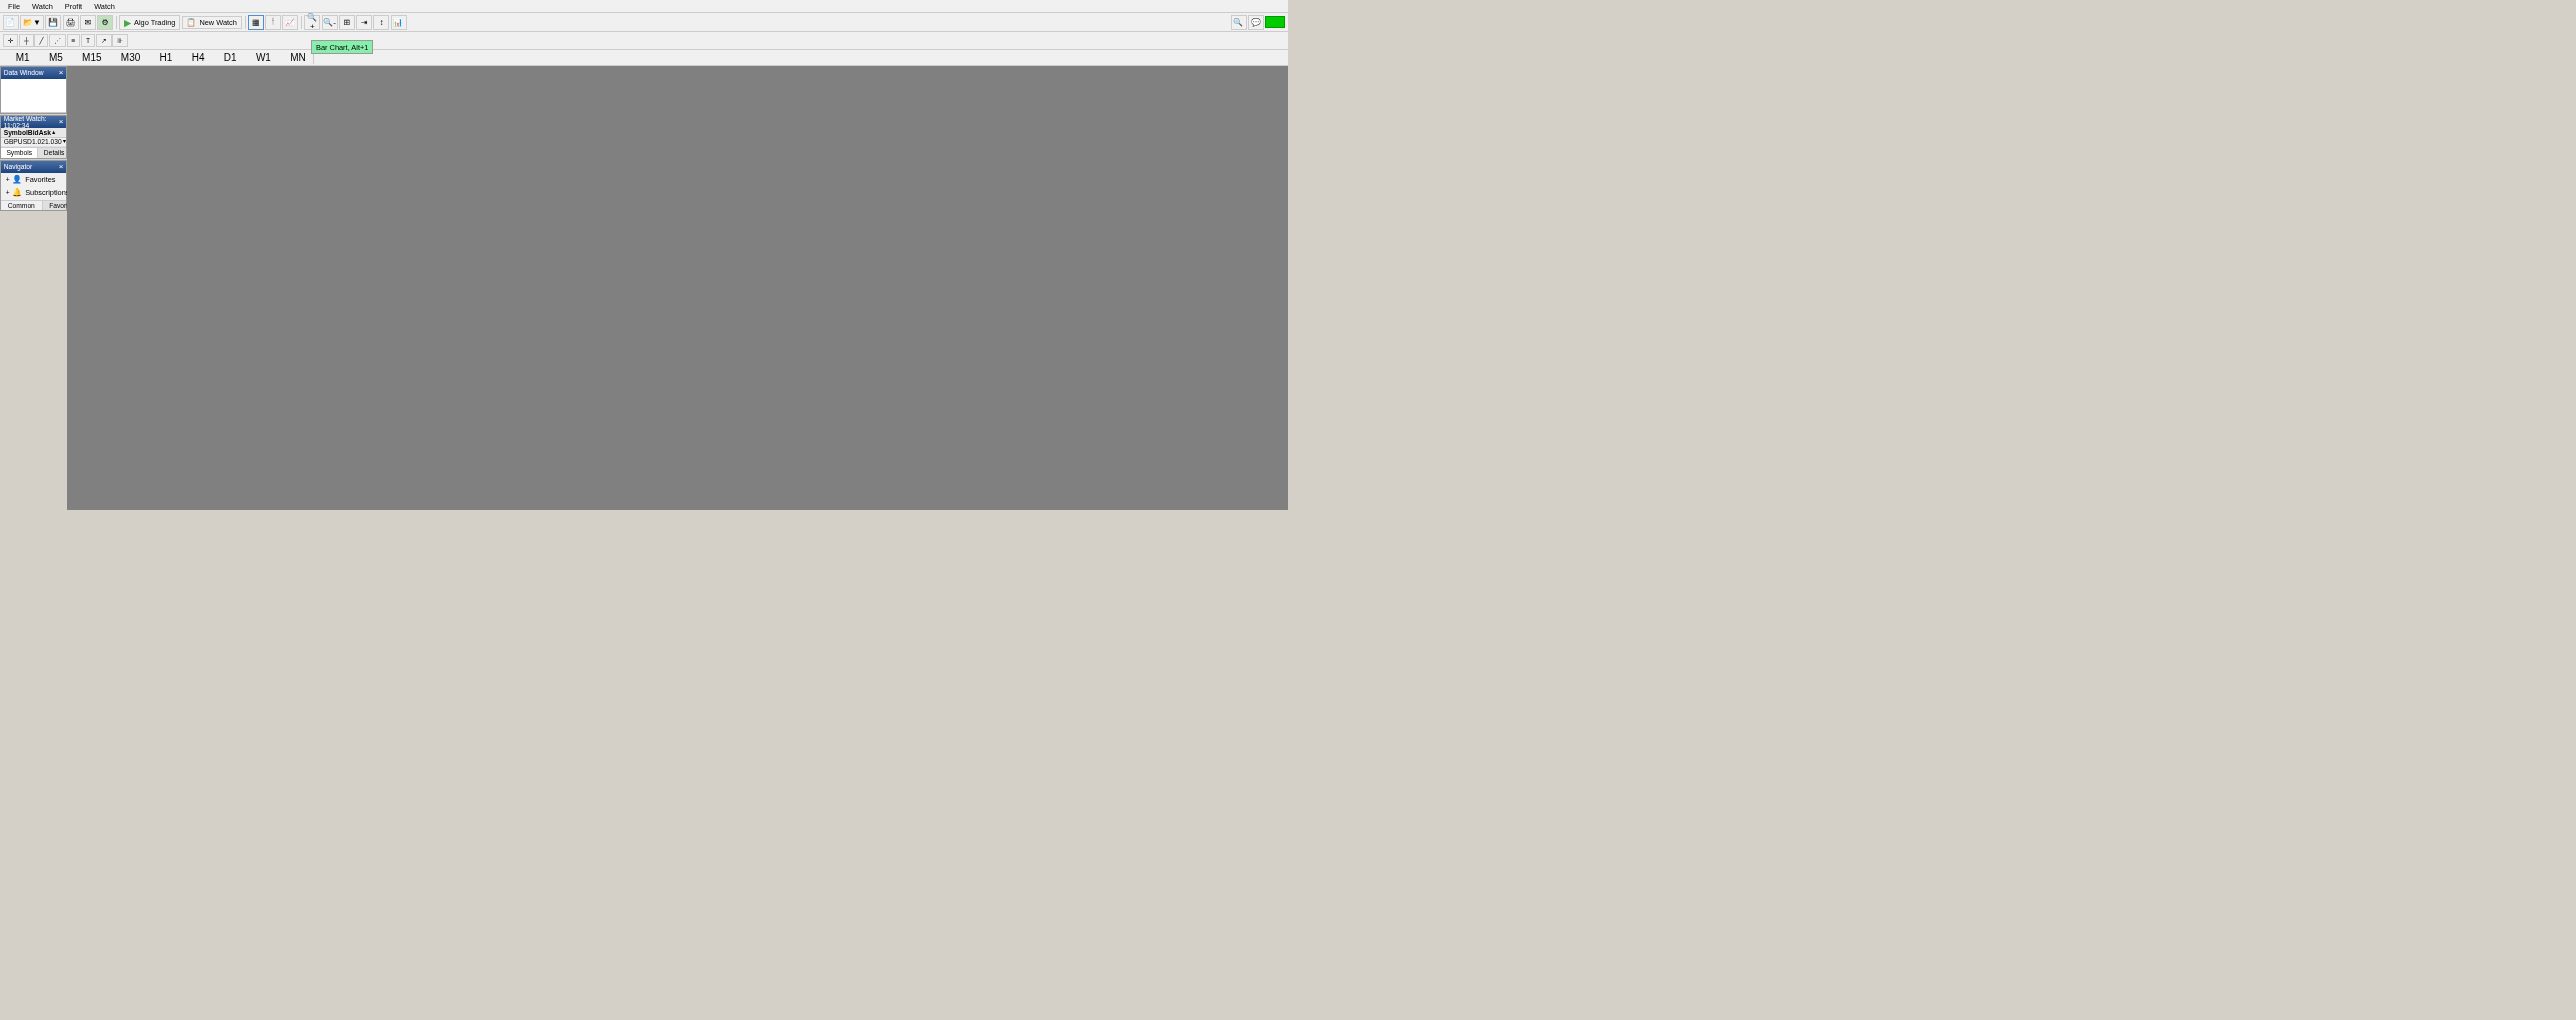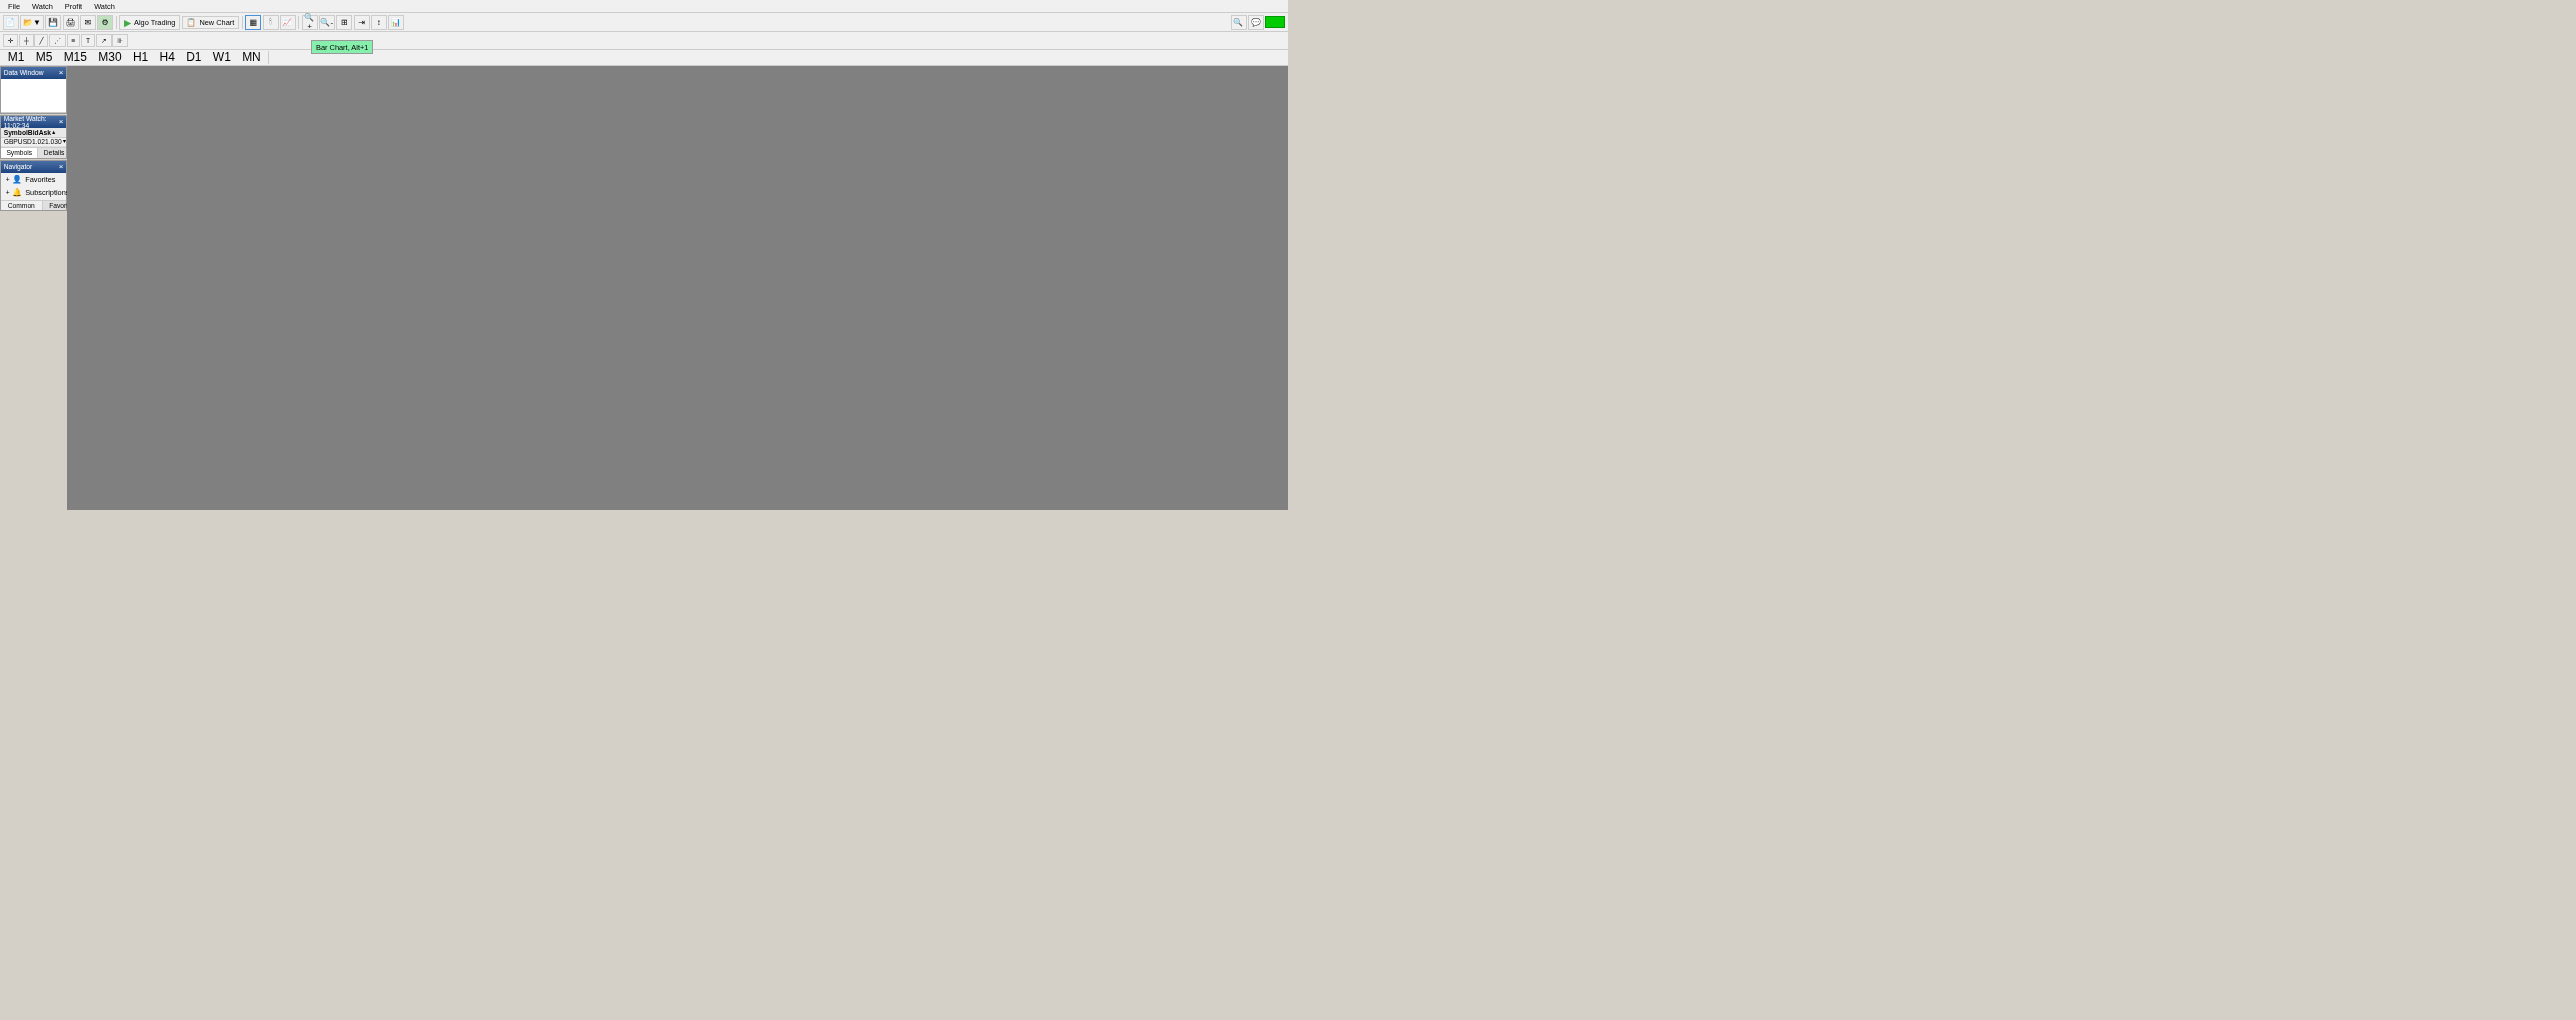--- a/index.html
+++ b/index.html
@@ -15,21 +15,21 @@
     .toolbar-separator { width: 0.7px; height: 13.4px; background: #ccc; margin: 0 1.3px; }
     .toolbar-special { display: flex; align-items: center; gap: 2.7px; padding: 1.3px 4px; border: 0.7px solid #ccc; background: #f0f0f0; cursor: pointer; font-size: 7.4px; }
     
     
     .chart-toolbar { background: #f0f0f0; border-bottom: 0.7px solid #ccc; display: flex; align-items: center; height: 17.5px; padding: 1.3px 2.7px; gap: 0.7px; position: relative; }
     .chart-btn { padding: 0.7px 4px; border: 0.7px solid #ccc; background: #f0f0f0; cursor: pointer; font-size: 6.7px; height: 13.4px; }
     .tooltip-box { position: absolute; top: 8px; left: 311px; background: #86efac; border: 0.7px solid #999; padding: 1.3px 4px; font-size: 7.4px; z-index: 100; white-space: nowrap; }
     
     
     .time-toolbar { background: #f0f0f0; border-bottom: 0.7px solid #ccc; display: flex; align-items: center; height: 16px; padding: 1.3px 2.7px; gap: 1.3px; }
-    .time-btn { padding: 0.7px 4px; border: 0.7px solid transparent; background: transparent; cursor: pointer; font-size: 12px; }
+    .time-btn { padding: 0.7px 4px; border: 0.7px solid transparent; background: transparent; cursor: pointer; font-size: 10px; margin-left: 8px; }
     
     
     .panel-window { border: 0.7px solid #999; margin: 0; background: #f0f0f0; }
     .panel-header { background: linear-gradient(to bottom, #4a6fa5, #1e4480); color: white; padding: 1.3px 2.7px; display: flex; justify-content: space-between; align-items: center; font-size: 7.4px; height: 12px; }
     .panel-close { color: white; cursor: pointer; font-size: 8px; line-height: 1; }
     .panel-content { background: white; height: 34px; border-bottom: 0.7px solid #ccc; }
     
     
     .market-watch { border: 0.7px solid #999; background: #f0f0f0; }
     .mw-header { background: linear-gradient(to bottom, #4a6fa5, #1e4480); color: white; padding: 1.3px 2.7px; display: flex; justify-content: space-between; align-items: center; font-size: 7.4px; height: 12px; }
@@ -104,21 +104,21 @@
   <button class="toolbar-btn" style="background:#c0e0c0;">⚙</button>
   <div class="toolbar-separator"></div>
 
   <button class="toolbar-special" style="border:0.7px solid #ccc; background:#f0f0f0;">
     <span style="color:#4a4; font-size:9.4px;">▶</span>
     <span>Algo Trading</span>
   </button>
 
   <button class="toolbar-special" style="border:0.7px solid #ccc; background:#f0f0f0;">
     <span style="color:#4a4; font-size:8px;">📋</span>
-    <span>New Chart</span>
+    <span>New Watch</span>
   </button>
   <div class="toolbar-separator"></div>
 
   <button class="toolbar-btn" style="border:1.3px solid #4a90d9;">▦</button>
   <button class="toolbar-btn">🕯</button>
   <button class="toolbar-btn">📈</button>
   <div class="toolbar-separator"></div>
   <button class="toolbar-btn">🔍+</button>
   <button class="toolbar-btn">🔍-</button>
   <button class="toolbar-btn">⊞</button>

